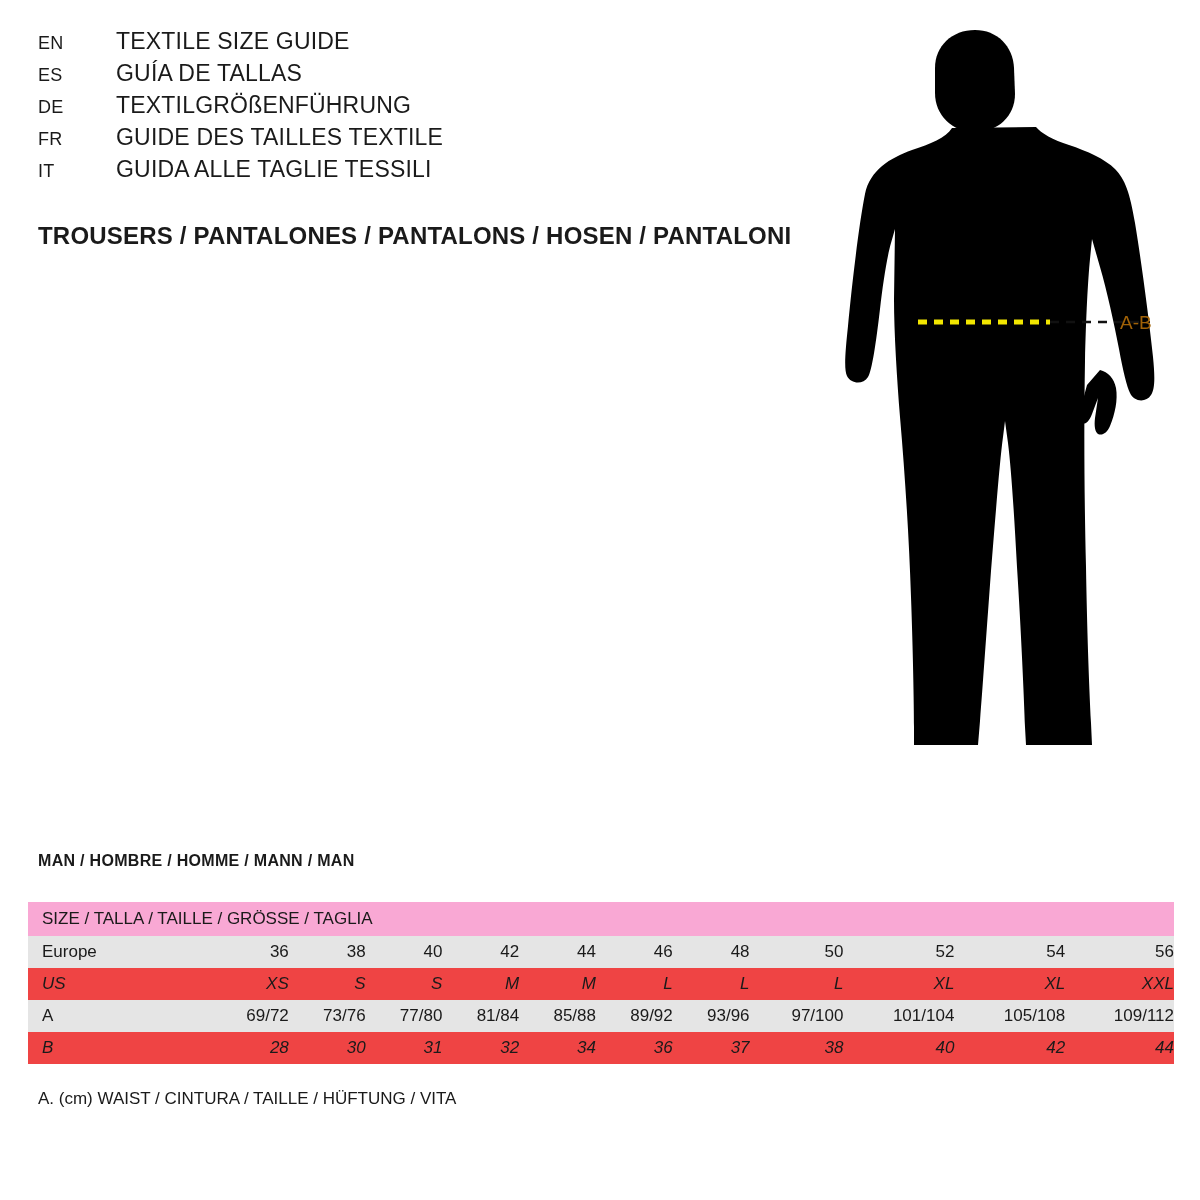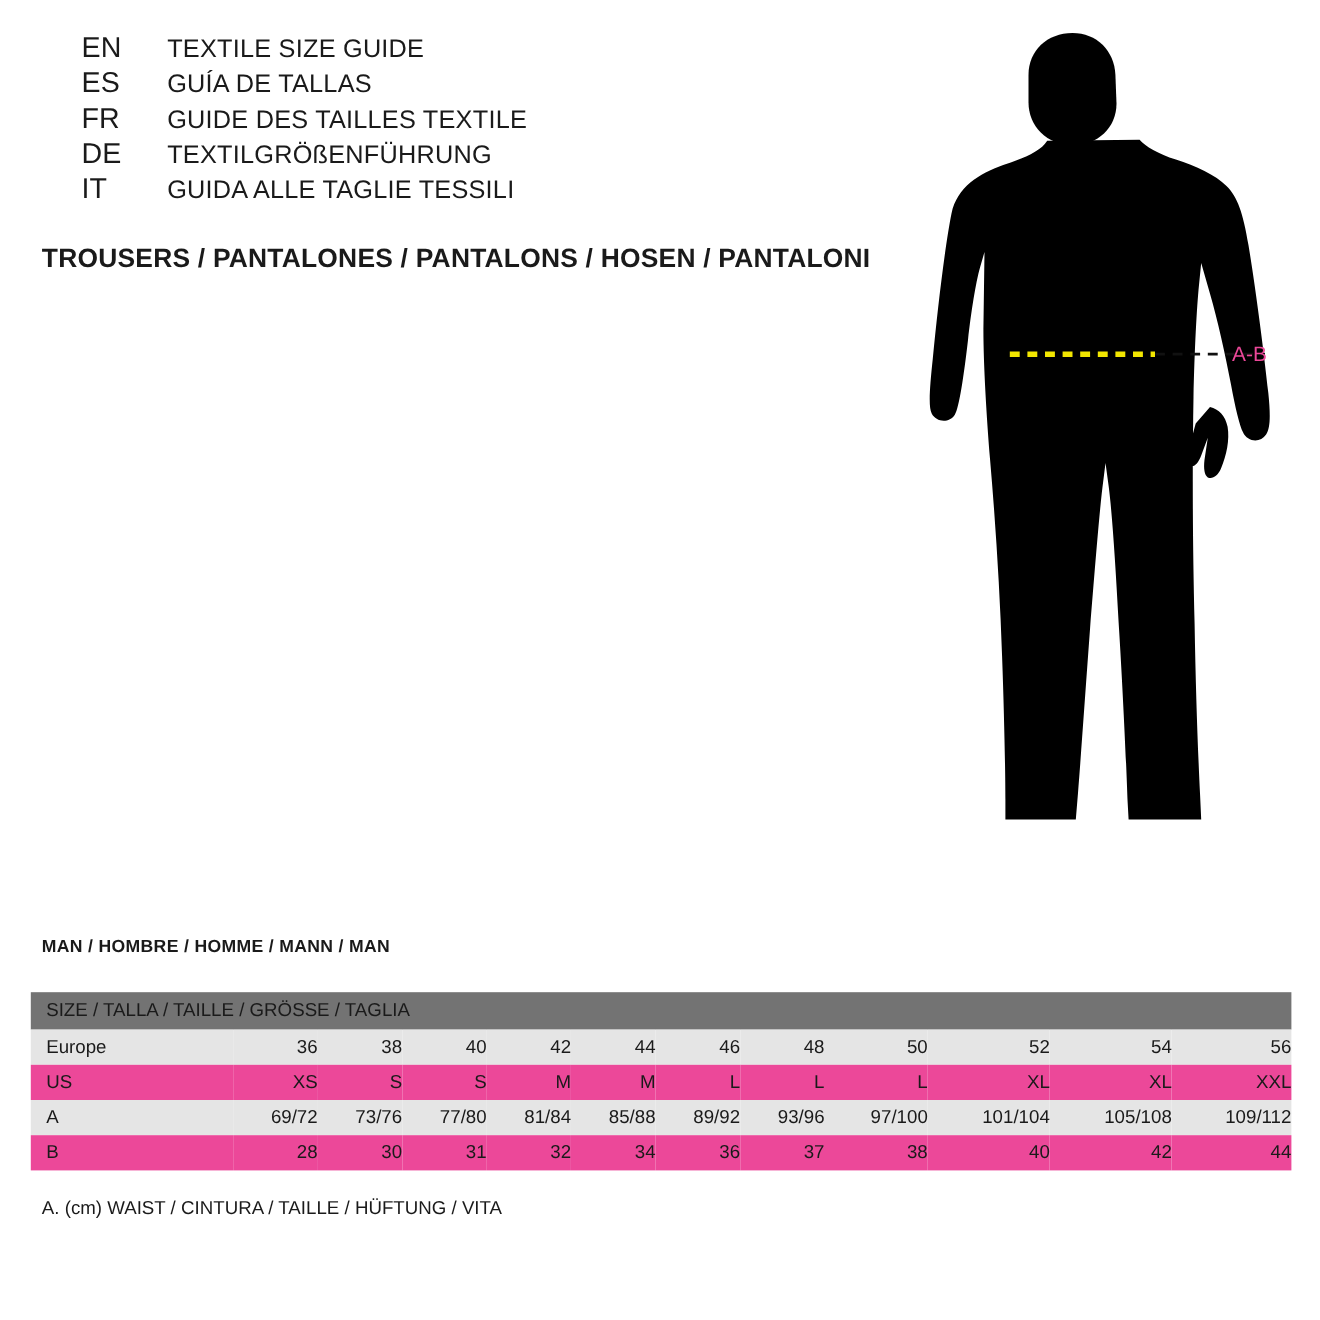--- a/index.html
+++ b/index.html
@@ -31,22 +31,21 @@
   .lang-row {
     display: flex;
     align-items: baseline;
     height: 32px;
     font-size: 23px;
     letter-spacing: 0.2px;
   }
   .lang-code {
     width: 78px;
     flex: 0 0 78px;
-    font-size: 26px;
-    margin-left: 36px;
+    font-size: 18px;
   }
   .lang-text {
     font-size: 23px;
   }
   .category-line {
     position: absolute;
     left: 38px;
     top: 222px;
     font-size: 24px;
     font-weight: bold;
@@ -62,21 +61,21 @@
     height: 790px;
   }
   .figure svg {
     display: block;
   }
   .ab-label {
     position: absolute;
     left: 1120px;
     top: 312px;
     font-size: 19px;
-    color: #ec4899;
+    color: #a16207;
   }
 
   
   .gender-heading {
     position: absolute;
     left: 38px;
     top: 852px;
     font-size: 16px;
     font-weight: bold;
     letter-spacing: 0.3px;
@@ -93,32 +92,33 @@
   }
   .size-table th,
   .size-table td {
     padding: 0;
     height: 32px;
     text-align: right;
     font-weight: normal;
     vertical-align: middle;
   }
   .size-table .hdr-row th {
-    background: #737373;
+    background: #f9a8d4;
     text-align: left;
     height: 34px;
     font-size: 17px;
     padding-left: 14px;
     font-weight: normal;
   }
   .size-table tbody tr.light td {
     background: #e5e5e5;
   }
   .size-table tbody tr.white td {
-    background: #ec4899;
+    background: #ef4444;
+    font-style: italic;
   }
   .size-table td.rowlabel {
     text-align: left;
     padding-left: 14px;
     width: 170px;
   }
 
   
   .footnotes {
     position: absolute;
@@ -136,26 +136,26 @@
   <div class="lang-block">
     <div class="lang-row">
       <span class="lang-code">EN</span>
       <span class="lang-text">TEXTILE SIZE GUIDE</span>
     </div>
     <div class="lang-row">
       <span class="lang-code">ES</span>
       <span class="lang-text">GUÍA DE TALLAS</span>
     </div>
     <div class="lang-row">
+      <span class="lang-code">DE</span>
+      <span class="lang-text">TEXTILGRÖßENFÜHRUNG</span>
+    </div>
+    <div class="lang-row">
       <span class="lang-code">FR</span>
       <span class="lang-text">GUIDE DES TAILLES TEXTILE</span>
-    </div>
-    <div class="lang-row">
-      <span class="lang-code">DE</span>
-      <span class="lang-text">TEXTILGRÖßENFÜHRUNG</span>
     </div>
     <div class="lang-row">
       <span class="lang-code">IT</span>
       <span class="lang-text">GUIDA ALLE TAGLIE TESSILI</span>
     </div>
   </div>
 
   <div class="category-line">TROUSERS / PANTALONES / PANTALONS / HOSEN / PANTALONI</div>
 
   <div class="figure">

